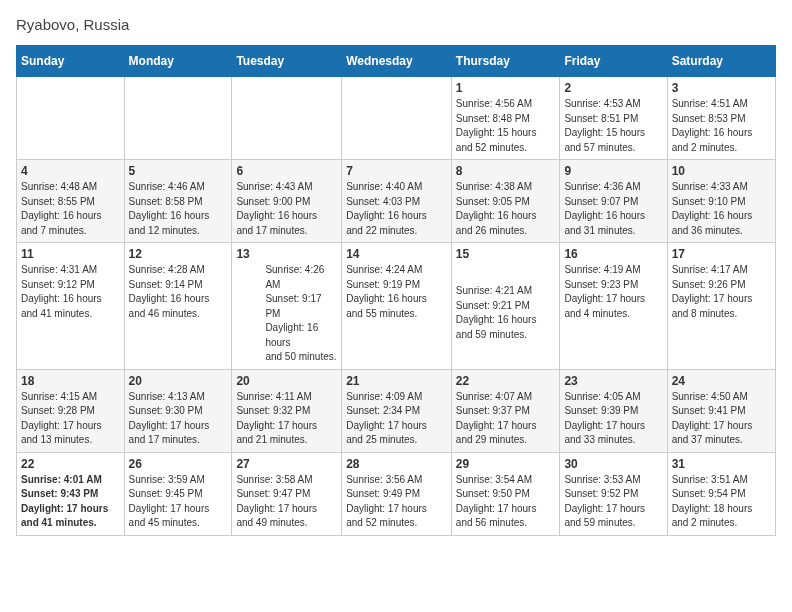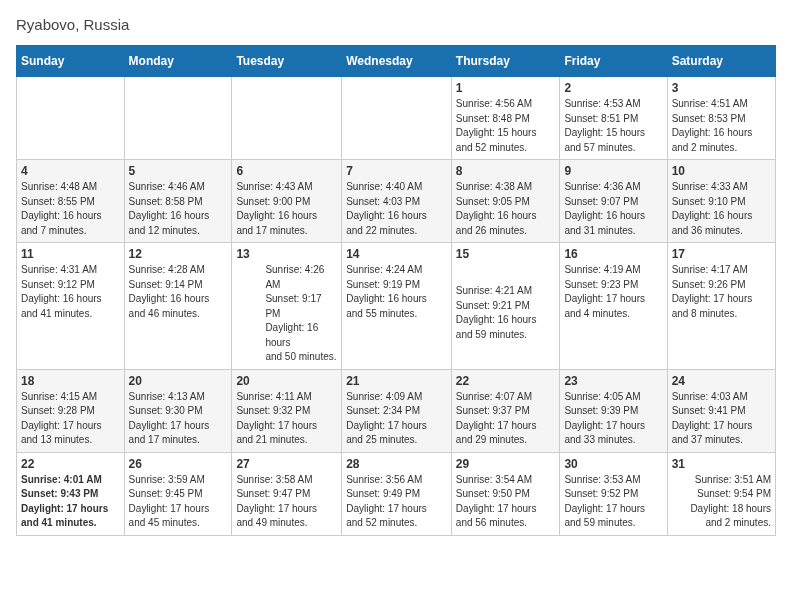--- a/index.html
+++ b/index.html
@@ -274,21 +274,21 @@
         </td>
         <td>
           <span class="day-num">23</span>
           <div class="day-info" style="white-space: pre-line;">Sunrise: 4:05 AM
 Sunset: 9:39 PM
 Daylight: 17 hours
 and 33 minutes.</div>
         </td>
         <td>
           <span class="day-num">24</span>
-          <div class="day-info" style="white-space: pre-line;">Sunrise: 4:03 AM
+          <div class="day-info" style="white-space: pre-line;">Sunrise: 4:50 AM
 Sunset: 9:41 PM
 Daylight: 17 hours
 and 37 minutes.</div>
         </td>
       </tr>
       <tr>
         <td>
           <span class="day-num">22</span>
           <div class="day-info" style="white-space: pre-line; font-weight: bold;">Sunrise: 4:01 AM
 Sunset: 9:43 PM
@@ -325,20 +325,20 @@
         </td>
         <td>
           <span class="day-num">30</span>
           <div class="day-info" style="white-space: pre-line;">Sunrise: 3:53 AM
 Sunset: 9:52 PM
 Daylight: 17 hours
 and 59 minutes.</div>
         </td>
         <td>
           <span class="day-num">31</span>
-          <div class="day-info" style="white-space: pre-line; text-align: right;">Sunrise: 3:51 AM
+          <div class="day-info" style="white-space: pre-line;">Sunrise: 3:51 AM
 Sunset: 9:54 PM
 Daylight: 18 hours
 and 2 minutes.</div>
         </td>
       </tr>
     </tbody>
 </table>
 
 </body></html>

